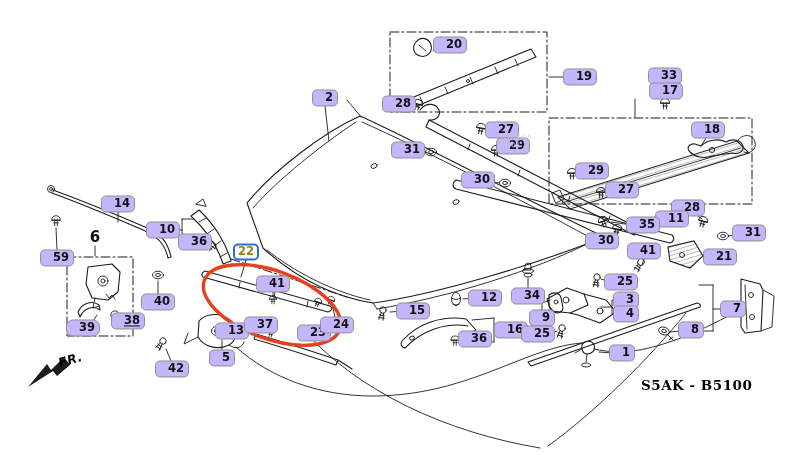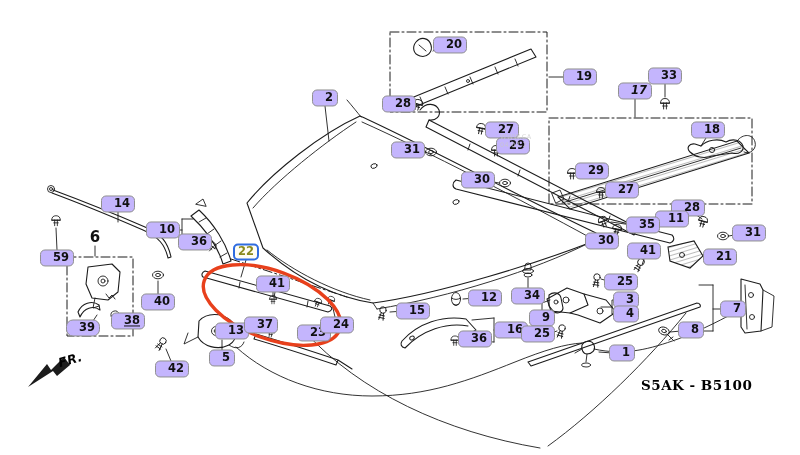--- a/index.html
+++ b/index.html
@@ -248,21 +248,21 @@
     <ellipse class="ring" cx="272" cy="305" rx="72" ry="34" transform="rotate(20 272 305)"></ellipse>
 
     <path class="solid" d="M28,387 L47,364 L51,370 L64,357 L70,365 L57,376 L53,371 Z"></path>
   </svg>
 
   <div class="labels-layer">
       <span class="part-label box" style="left: 325px; top: 98px;">2</span>
       <span class="part-label box" style="left: 450px; top: 45px;">20</span>
       <span class="part-label box" style="left: 580px; top: 77px;">19</span>
       <span class="part-label box" style="left: 665px; top: 76px;">33</span>
-      <span class="part-label box" style="left: 635px; top: 91px; font-style: italic;">17</span>
+      <span class="part-label box" style="left: 666px; top: 91px;">17</span>
       <span class="part-label box" style="left: 399px; top: 104px;">28</span>
       <span class="part-label box" style="left: 502px; top: 130px;">27</span>
       <span class="part-label box" style="left: 513px; top: 146px;">29</span>
       <span class="part-label box" style="left: 408px; top: 150px;">31</span>
       <span class="part-label box" style="left: 478px; top: 180px;">30</span>
       <span class="part-label box" style="left: 708px; top: 130px;">18</span>
       <span class="part-label box" style="left: 592px; top: 171px;">29</span>
       <span class="part-label box" style="left: 622px; top: 190px;">27</span>
       <span class="part-label box" style="left: 688px; top: 208px;">28</span>
       <span class="part-label box" style="left: 749px; top: 233px;">31</span>

